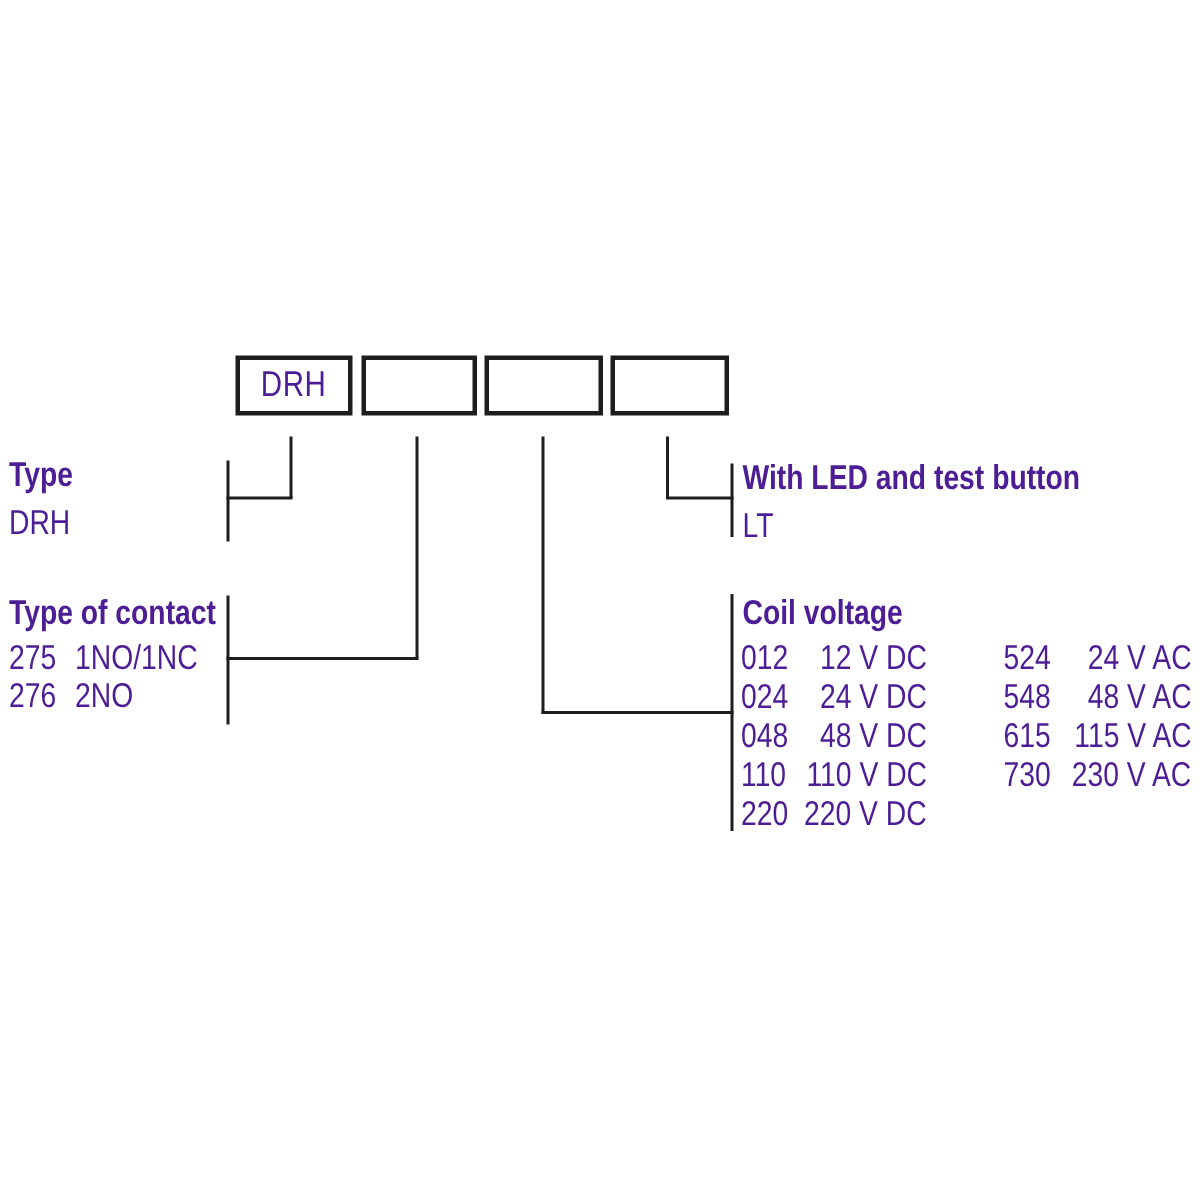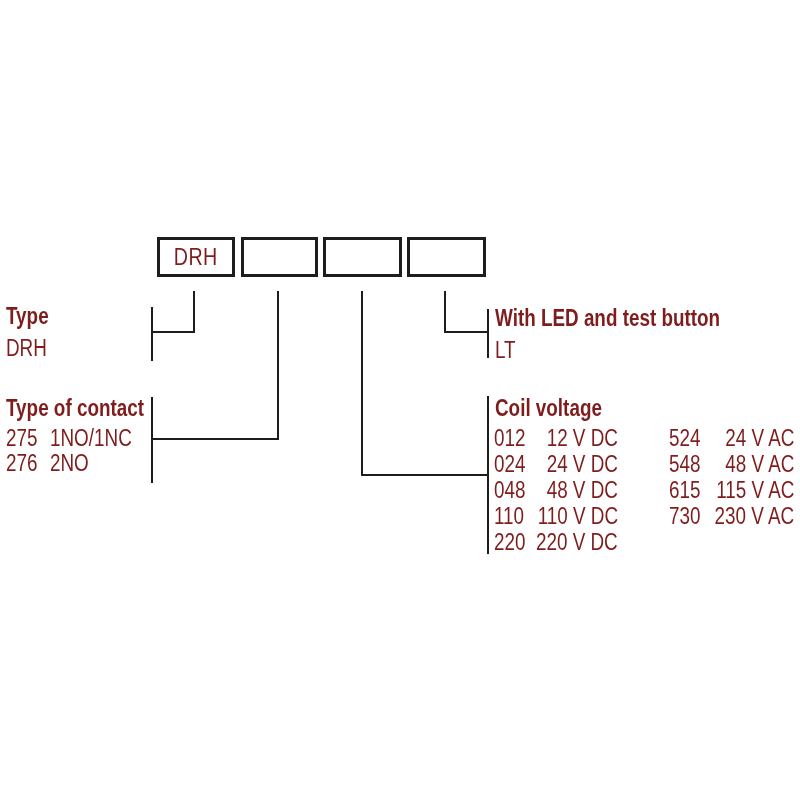--- a/index.html
+++ b/index.html
@@ -6,21 +6,21 @@
     margin: 0;
     padding: 0;
     background: #ffffff;
   }
   .canvas {
     position: relative;
     width: 800px;
     height: 630px;
     background: #ffffff;
     font-family: "Liberation Sans", sans-serif;
-    color: #7f1d1d;
+    color: #4c1d95;
     overflow: hidden;
   }
   
   .box {
     position: absolute;
     top: 237px;
     height: 40px;
     box-sizing: border-box;
     border: 3px solid #1d1d1b;
     background: #ffffff;

